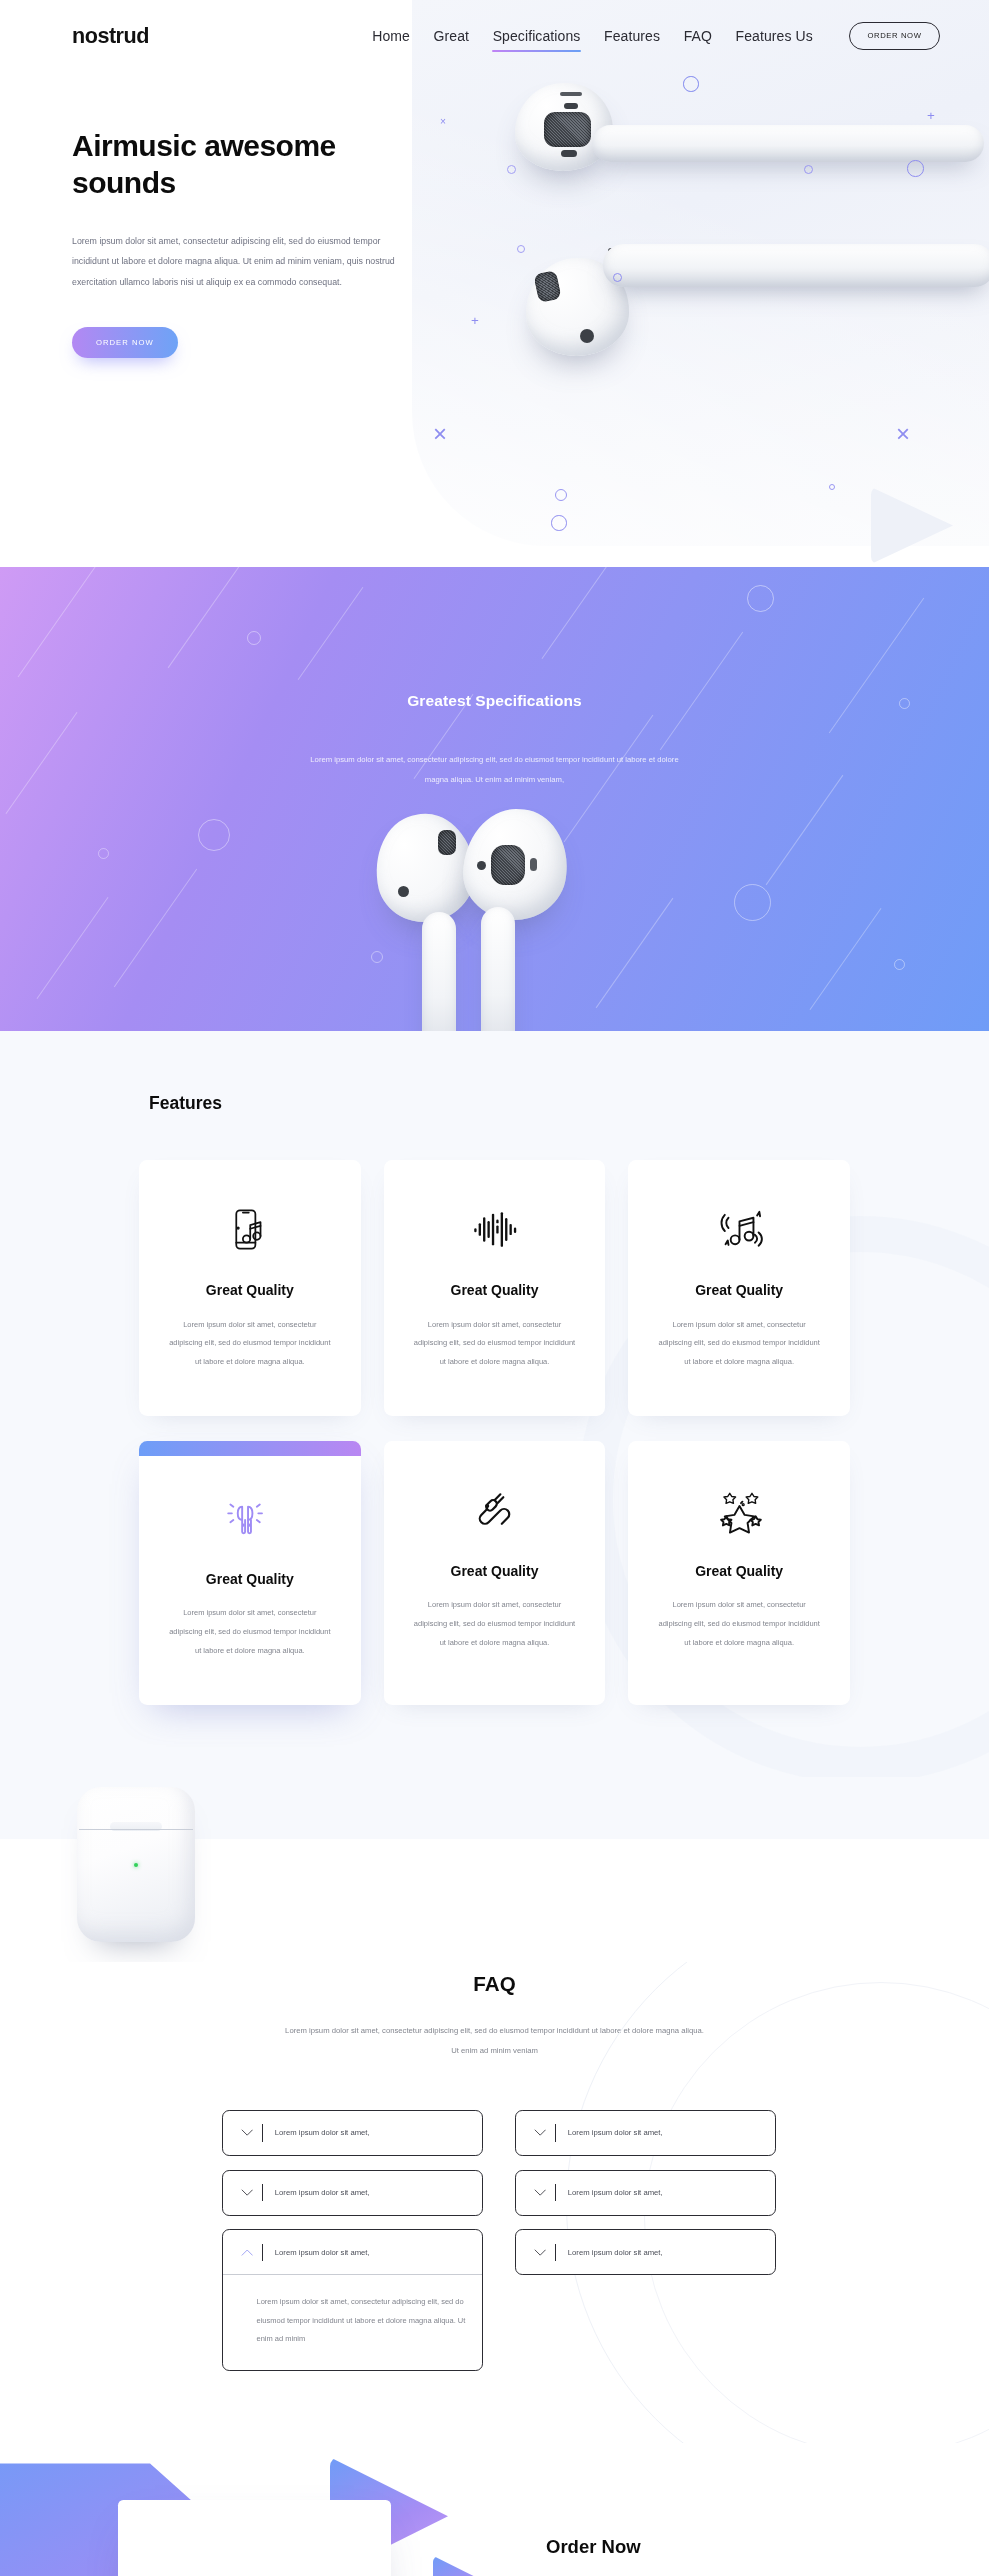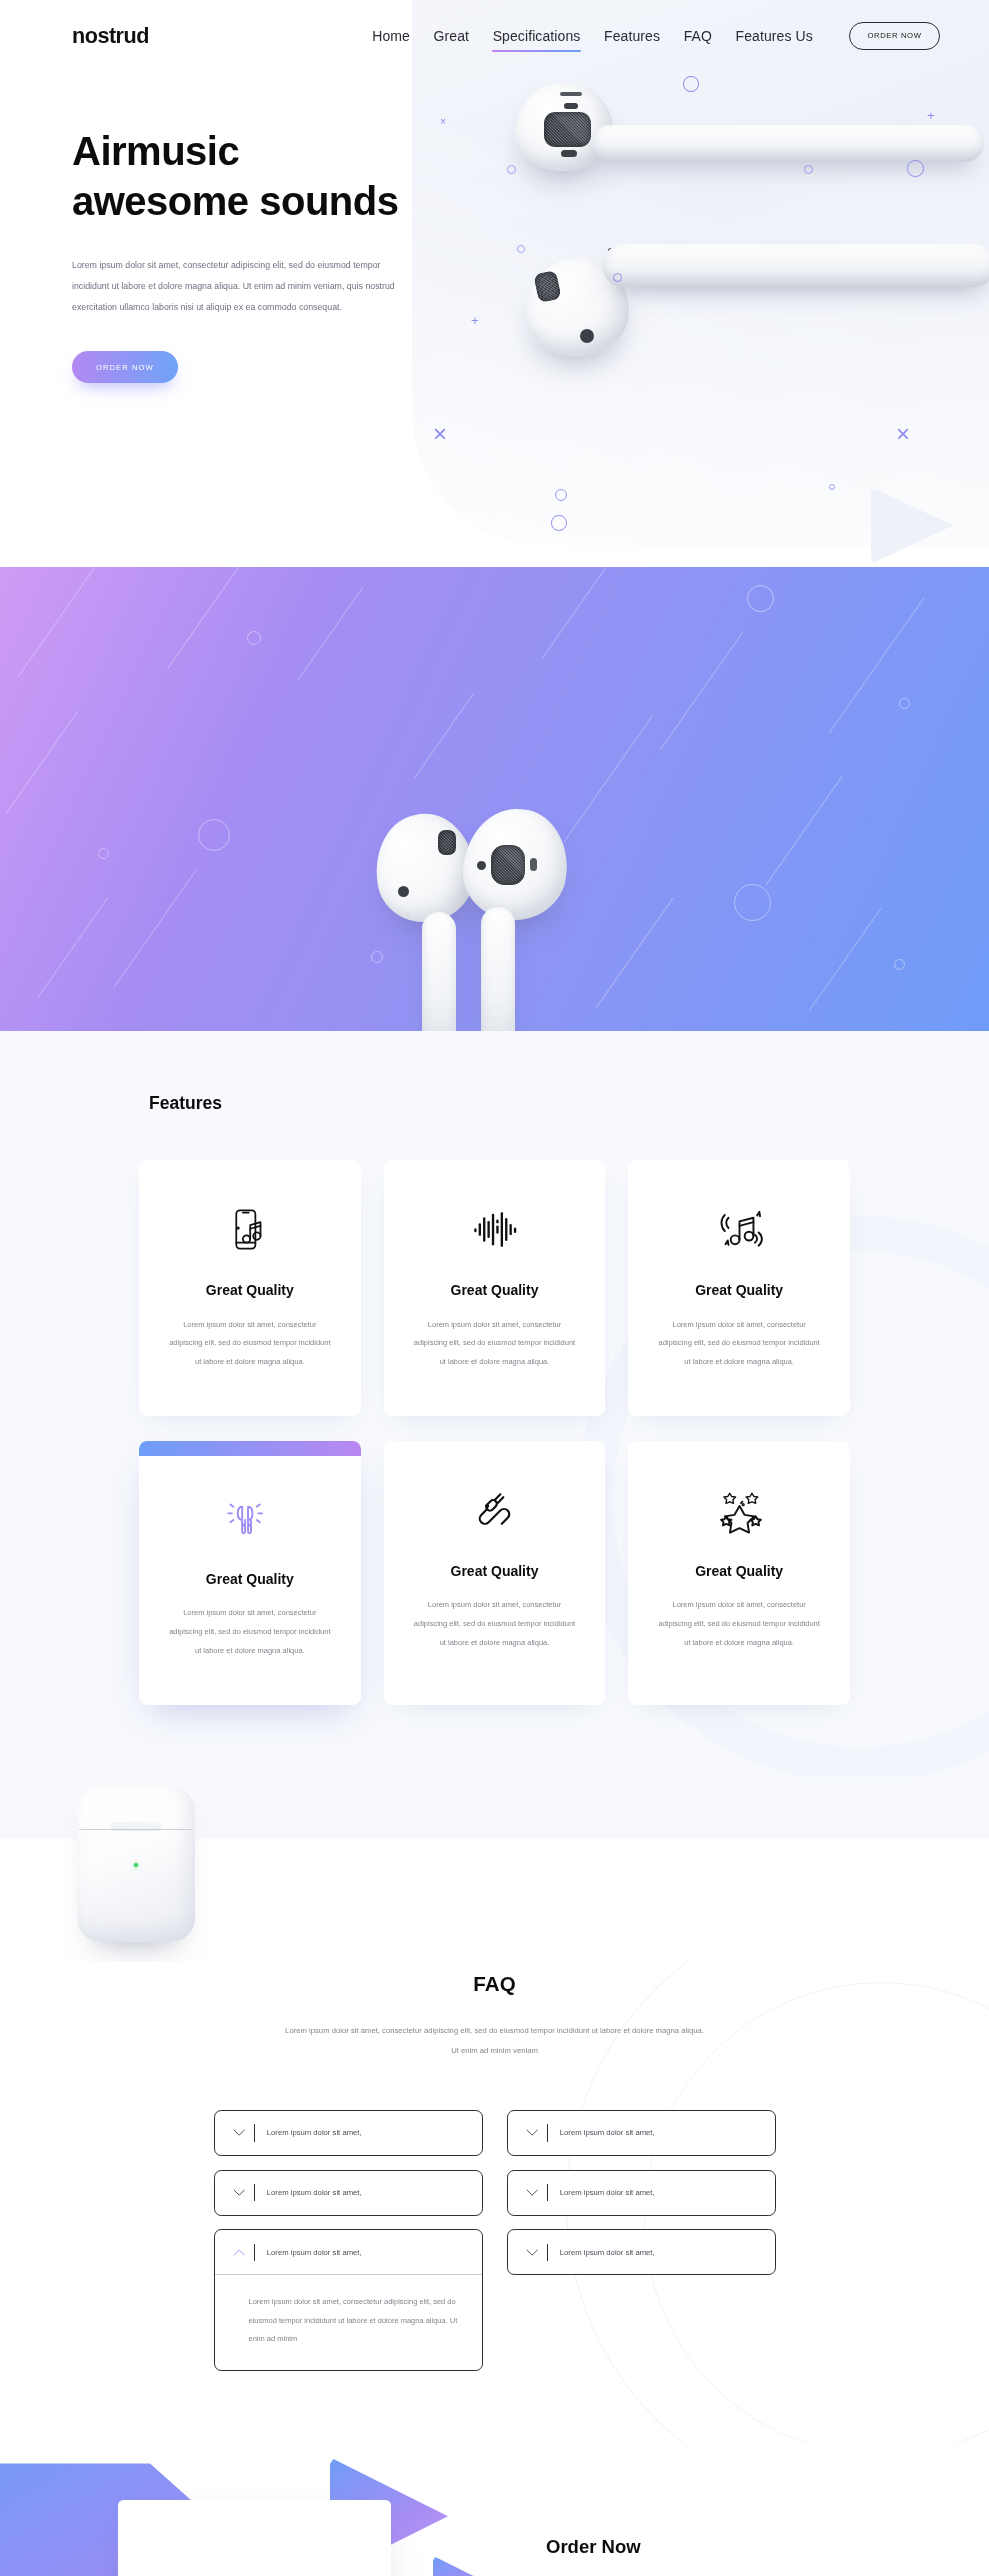--- a/index.html
+++ b/index.html
@@ -45,21 +45,21 @@
     background:linear-gradient(90deg,#c084f5 0%, #6a9ff5 100%);
   }
   .btn-outline {
     margin-left:13.4px; border:0.8px solid #2b2b33; border-radius:19.6px;
     padding:8.8px 17.5px; font-size:7.7px; letter-spacing:0.6px; color:#1a1a1a;
     background:transparent; cursor:pointer; white-space:nowrap;
   }
 
   .hero-left { position:relative; z-index:30; padding:77px 0 0 72px; width:402px; }
   .hero-title {
-    font-size:40px; line-height:1.24; font-weight:800; letter-spacing:-0.5px;
+    font-size:30px; line-height:1.24; font-weight:800; letter-spacing:-0.5px;
     color:#0c0c0c; max-width:330px;
   }
   .hero-sub {
     margin-top:29px; font-size:8.8px; line-height:2.35; color:#6e7180;
     max-width:340px; font-weight:400;
   }
   .btn-gradient {
     display:inline-block; margin-top:34px; border:none; cursor:pointer;
     padding:11.3px 24px; border-radius:20.6px; color:#fff; font-size:7.7px;
     letter-spacing:1px;
@@ -166,21 +166,21 @@
     border-radius:50%; border:0.8px solid #f1f3f8;
   }
   .faq-h { text-align:center; font-size:20.6px; font-weight:800; color:#0c0c0c; }
   .faq-sub { margin:25px auto 0; max-width:428px; text-align:center;
     font-size:7.7px; line-height:2.6; color:#83868f; }
   .faq-grid {
     position:relative; z-index:4; display:grid; grid-template-columns:1fr 1fr;
     gap:13.4px 24px; width:562px; margin:49px auto 0; align-items:start;
   }
   .faq-item {
-    border:0.7px solid #2c2c33; border-radius:7.2px; background:#fff; cursor:pointer;
+    border:0.7px solid #2c2c33; border-radius:7.2px; background:#fff; cursor:pointer;margin-left:8px;
   }
   .faq-head { display:flex; align-items:center; gap:0; padding:13.4px 15.5px; }
   .chev { width:17.5px; height:17.5px; flex:0 0 17.5px; display:flex; align-items:center; justify-content:center; }
   .chev svg { width:12.4px; height:7.2px; }
   .faq-div { width:0.7px; align-self:stretch; background:#2c2c33; margin:0 12.4px 0 6.2px; min-height:17.5px; }
   .faq-q { font-size:7.7px; color:#4a4d57; }
   .faq-body { border-top:0.7px solid #c9ccd3; padding:17.5px 15.5px 20.6px 34px; }
   .faq-a { font-size:7.5px; line-height:2.5; color:#83868f; max-width:216px; }
 
   
@@ -290,20 +290,24 @@
     </div>
     <div class="deco deco-ring" style="left:747px; top:18px; width:27px; height:27px; border-color:rgba(255,255,255,.45);"></div>
     <div class="deco deco-ring" style="left:247px; top:64px; width:14.4px; height:14.4px; border-color:rgba(255,255,255,.4);"></div>
     <div class="deco deco-ring" style="left:899px; top:131px; width:11.3px; height:11.3px; border-color:rgba(255,255,255,.4);"></div>
     <div class="deco deco-ring" style="left:198px; top:252px; width:32px; height:32px; border-color:rgba(255,255,255,.4);"></div>
     <div class="deco deco-ring" style="left:98px; top:281px; width:11.3px; height:11.3px; border-color:rgba(255,255,255,.35);"></div>
     <div class="deco deco-ring" style="left:734px; top:317px; width:37px; height:37px; border-color:rgba(255,255,255,.4);"></div>
     <div class="deco deco-ring" style="left:371px; top:384px; width:12.4px; height:12.4px; border-color:rgba(255,255,255,.4);"></div>
     <div class="deco deco-ring" style="left:894px; top:392px; width:11.3px; height:11.3px; border-color:rgba(255,255,255,.4);"></div>
 
+    <div class="specs-inner">
+      <h2 class="specs-title">Greatest Specifications</h2>
+      <p class="specs-sub">Lorem ipsum dolor sit amet, consectetur adipiscing elit, sed do eiusmod tempor incididunt ut labore et dolore magna aliqua. Ut enim ad minim veniam,</p>
+    </div>
 
     <div class="specs-pods" style="width:268px; height:268px;">
       <div class="pod-bud" style="left:15.5px; top:5.2px; width:98px; height:108px; transform:rotate(-8deg);"></div>
       <div class="pod-grille" style="left:77px; top:20.6px; width:18.5px; height:25px; border-radius:7.2px;"></div>
       <div class="pod-dot" style="left:37px; top:77px; width:11.3px; height:11.3px;"></div>
       <div class="pod-dot" style="left:72px; top:111px; width:6.2px; height:6.2px;"></div>
       <div class="pod-stem" style="left:61px; top:103px; width:34px; height:155px; border-radius:17.5px;"></div>
 
       <div class="pod-bud" style="left:103px; top:0px; width:103px; height:111px; transform:rotate(6deg);"></div>
       <div class="pod-grille" style="left:130px; top:36px; width:34px; height:40px; border-radius:13.4px;"></div>

